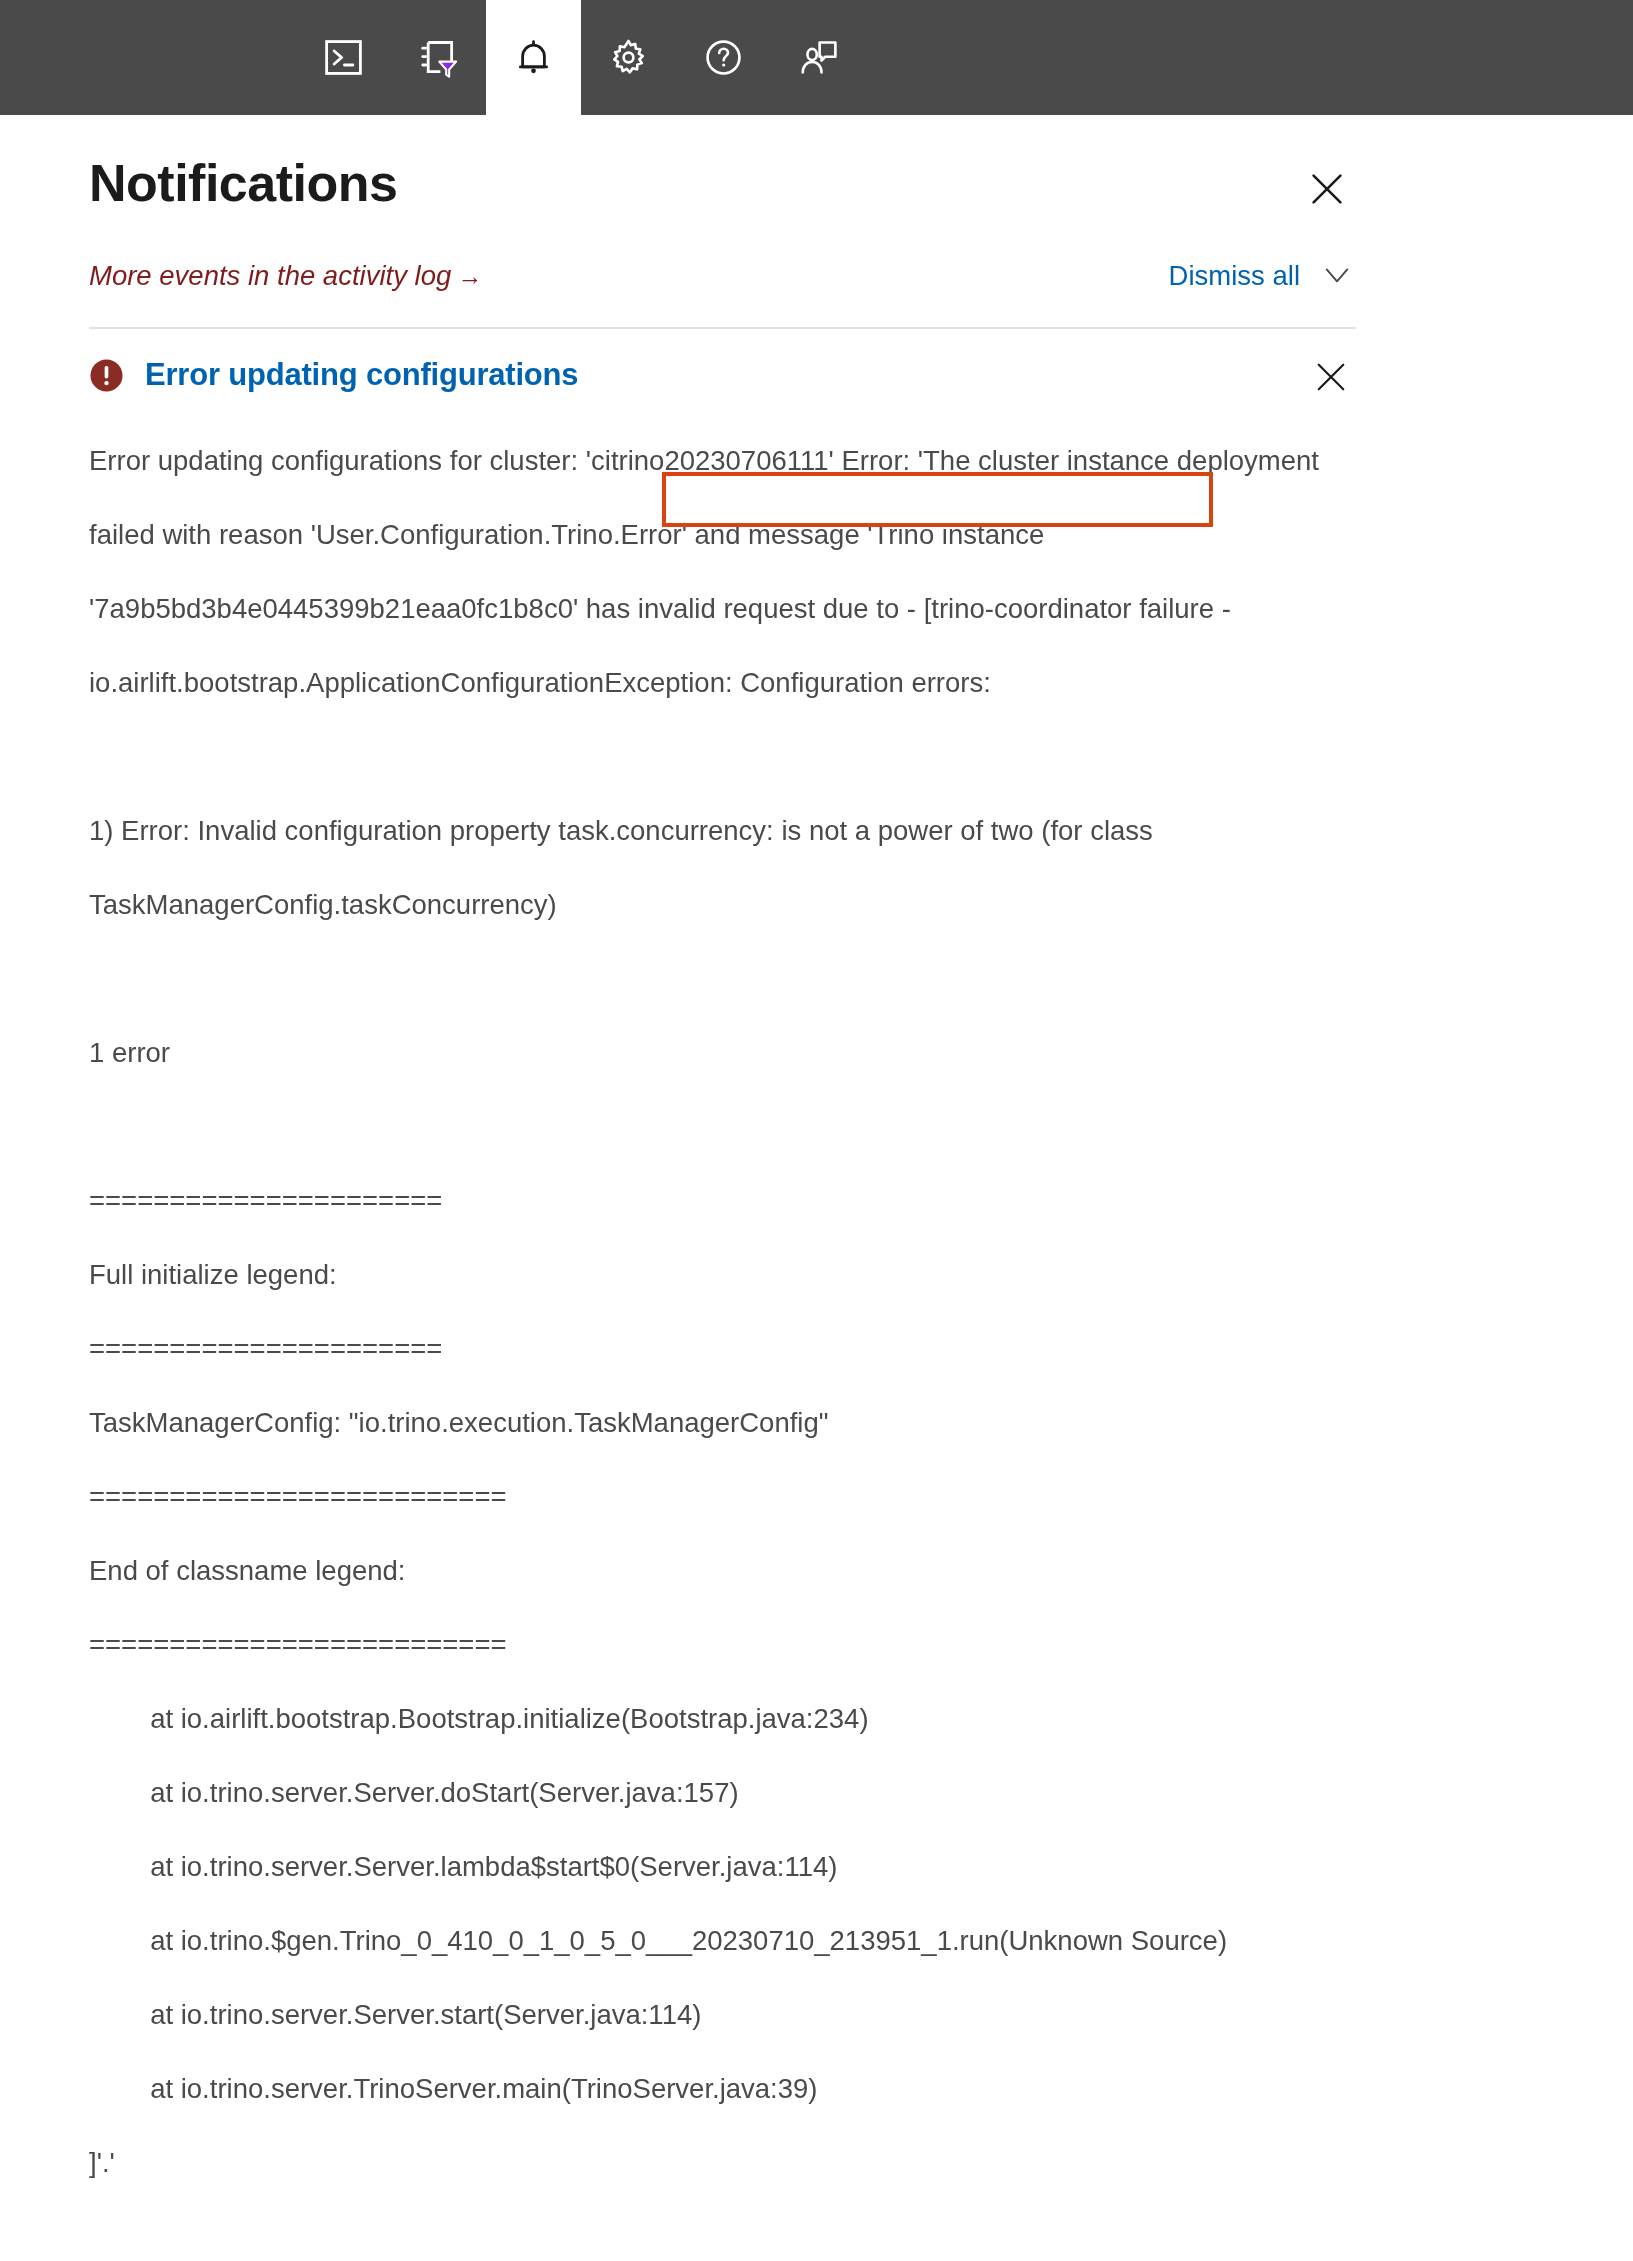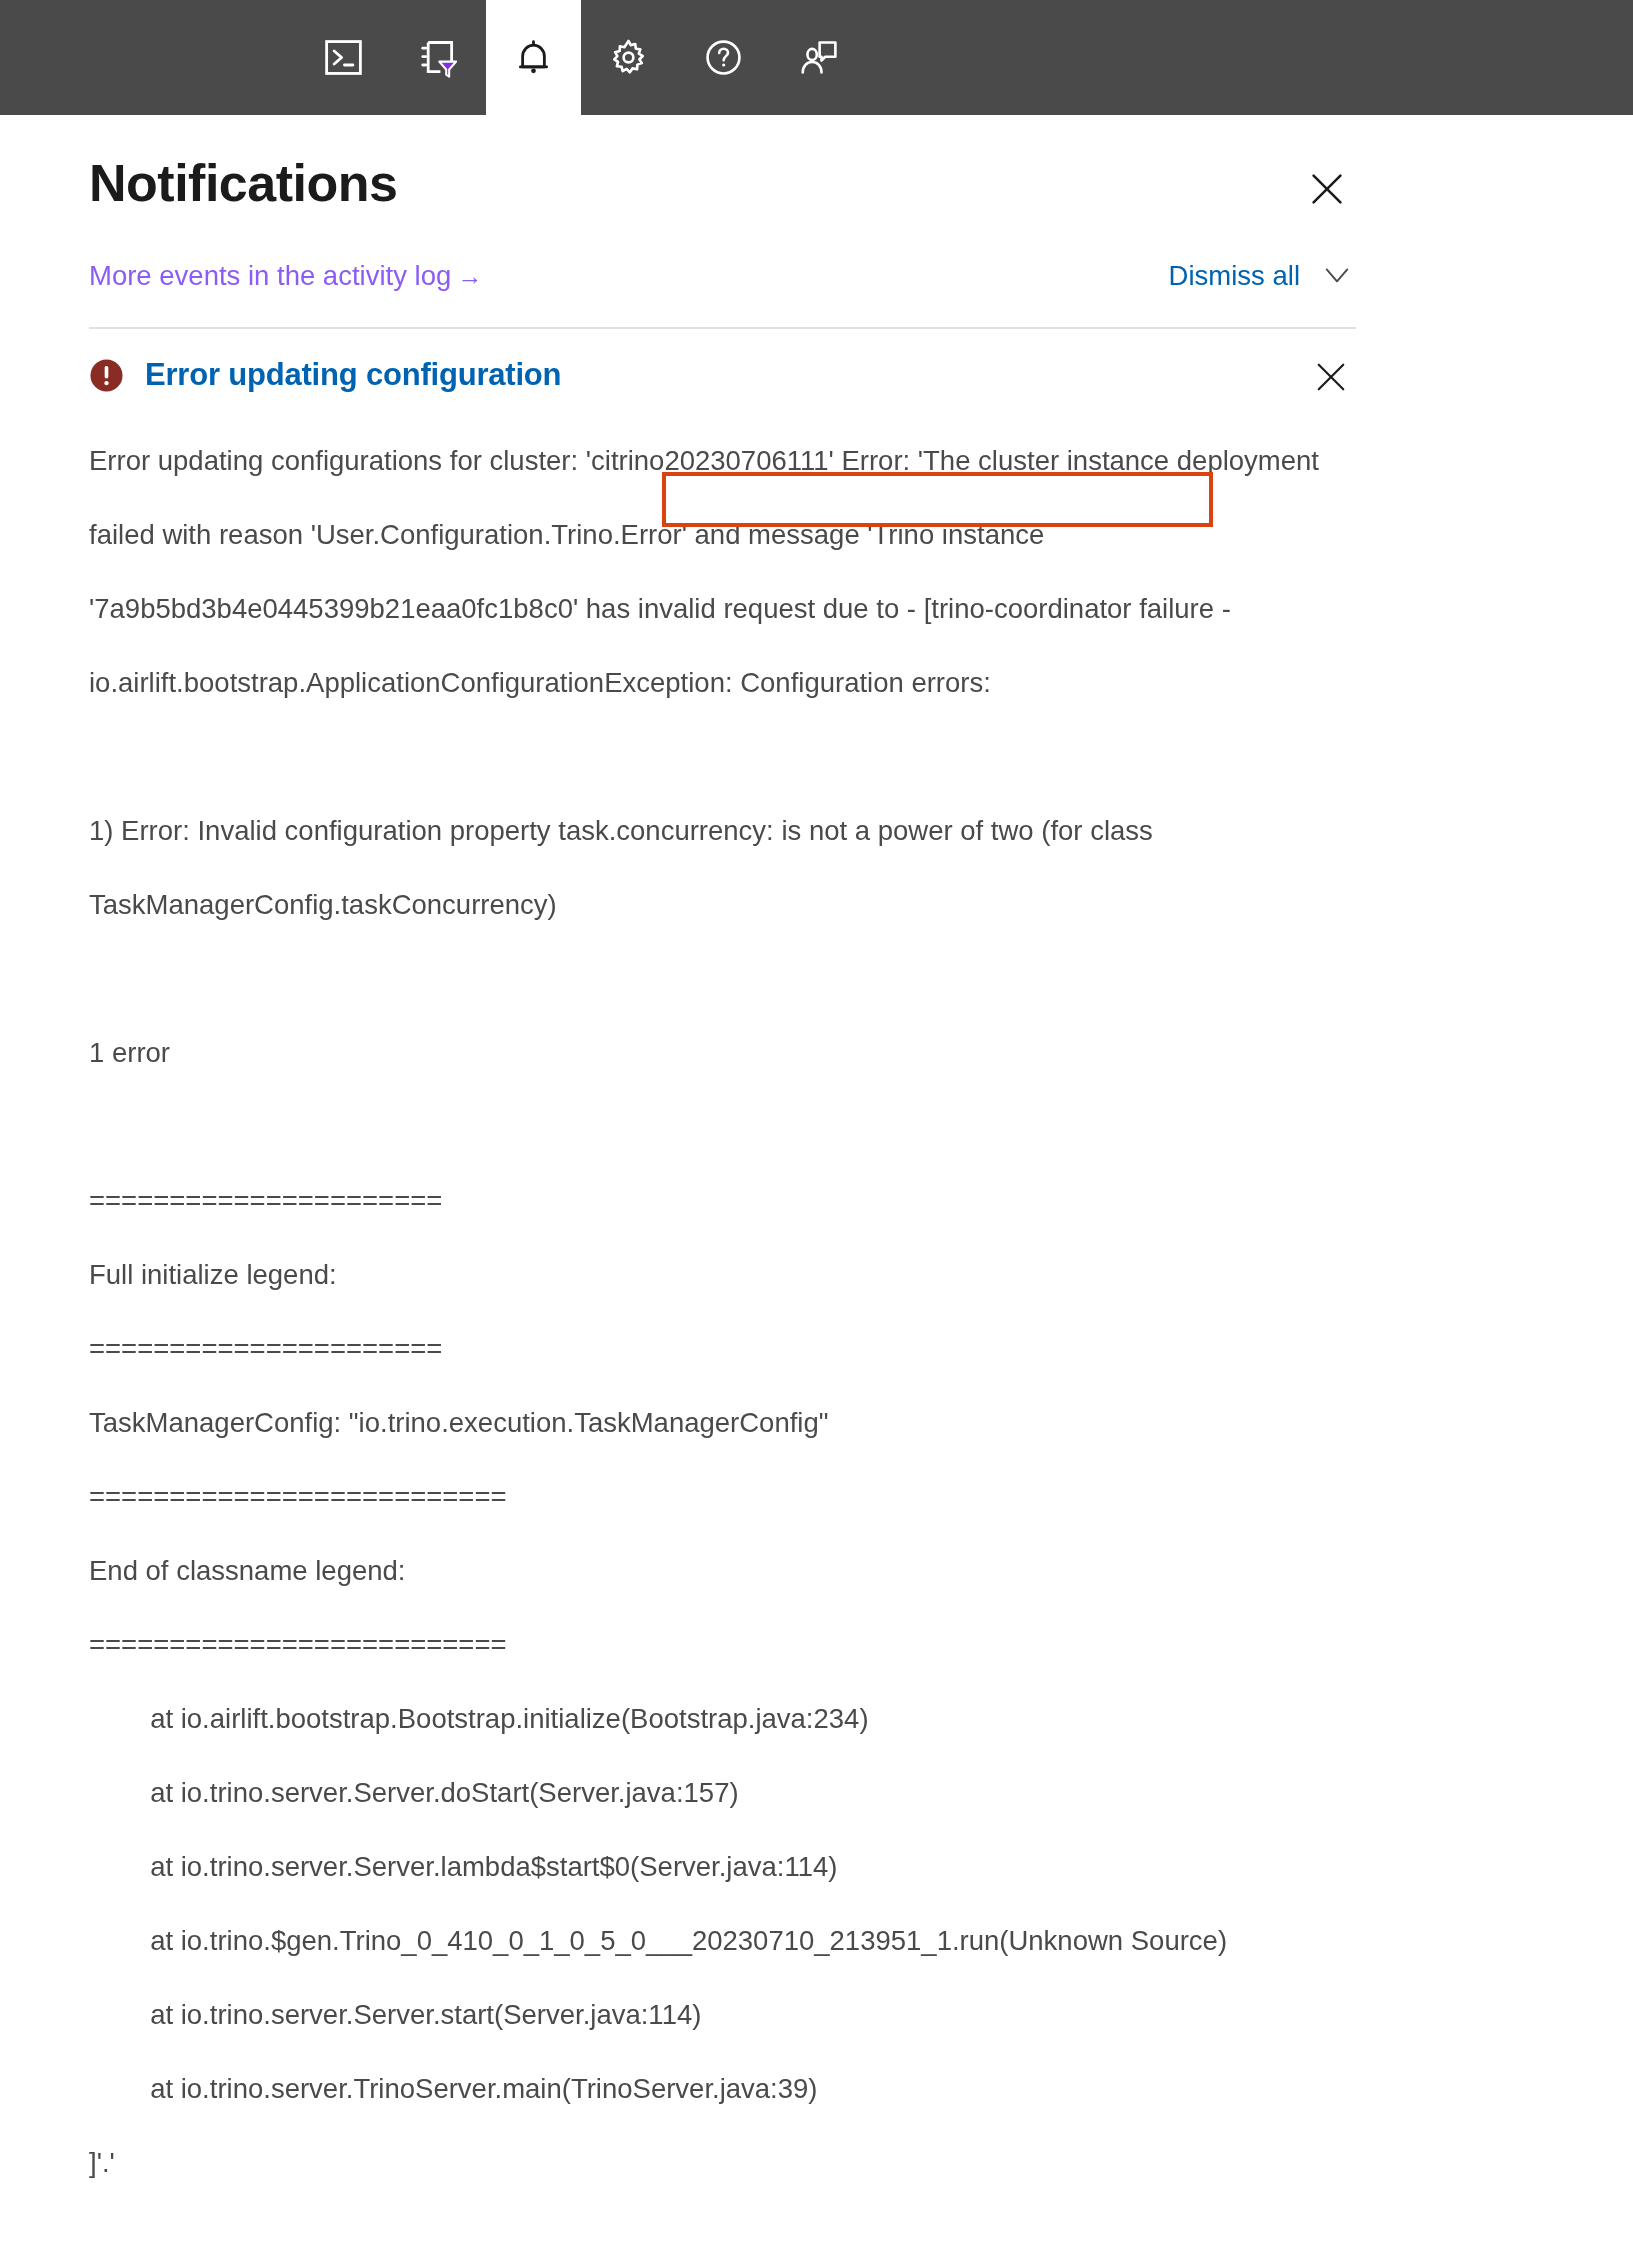--- a/index.html
+++ b/index.html
@@ -96,26 +96,27 @@
     border: none;
   }
 
   .actions-row {
     display: flex;
     align-items: center;
     justify-content: space-between;
     padding: 37px 79px 0 89px;
   }
   .link-blue {
-    color: #8b5cf6;
+    color: #7f1d1d;
     font-size: 27.5px;
     line-height: 34px;
     text-decoration: none;
     cursor: pointer;
     white-space: nowrap;
+    font-style: italic;
   }
   .link-blue .arrow { margin-left: 6.3px; font-size: 25px; }
   .dismiss-wrap {
     display: flex;
     align-items: center;
     gap: 18px;
     cursor: pointer;
   }
   .dismiss-label {
     color: #0063b1;
@@ -324,21 +325,21 @@
 
     <div class="notif-head">
       <div class="notif-head-left">
         <span class="error-icon">
           <svg width="35" height="35" viewBox="0 0 24 24">
             <circle cx="12" cy="12" r="11" fill="#8a2b24"></circle>
             <rect x="10.75" y="5.4" width="2.5" height="8.6" rx="1.15" fill="#ffffff"></rect>
             <circle cx="12" cy="17.2" r="1.5" fill="#ffffff"></circle>
           </svg>
         </span>
-        <div class="notif-title">Error updating configuration</div>
+        <div class="notif-title">Error updating configurations</div>
       </div>
       <button class="notif-close">
         <span>
           <svg width="42" height="42" viewBox="0 0 24 24" fill="none" stroke="#1b1b1b" stroke-width="1.25">
             <line x1="5" y1="5" x2="19" y2="19" stroke-linecap="round"></line>
             <line x1="19" y1="5" x2="5" y2="19" stroke-linecap="round"></line>
           </svg>
         </span>
       </button>
     </div>

